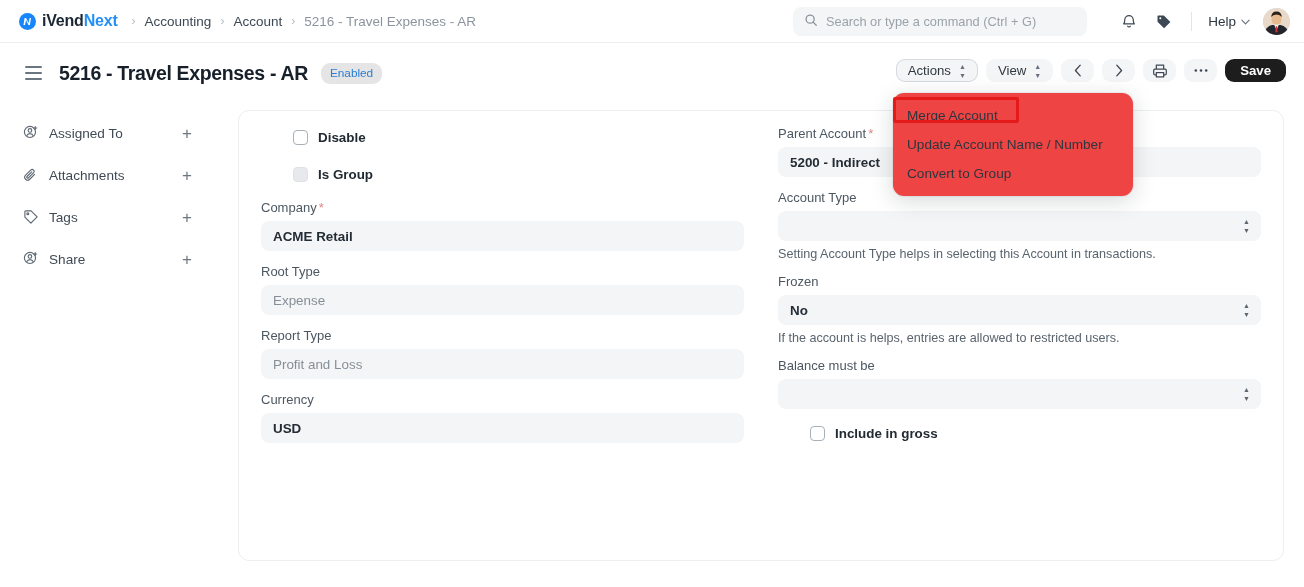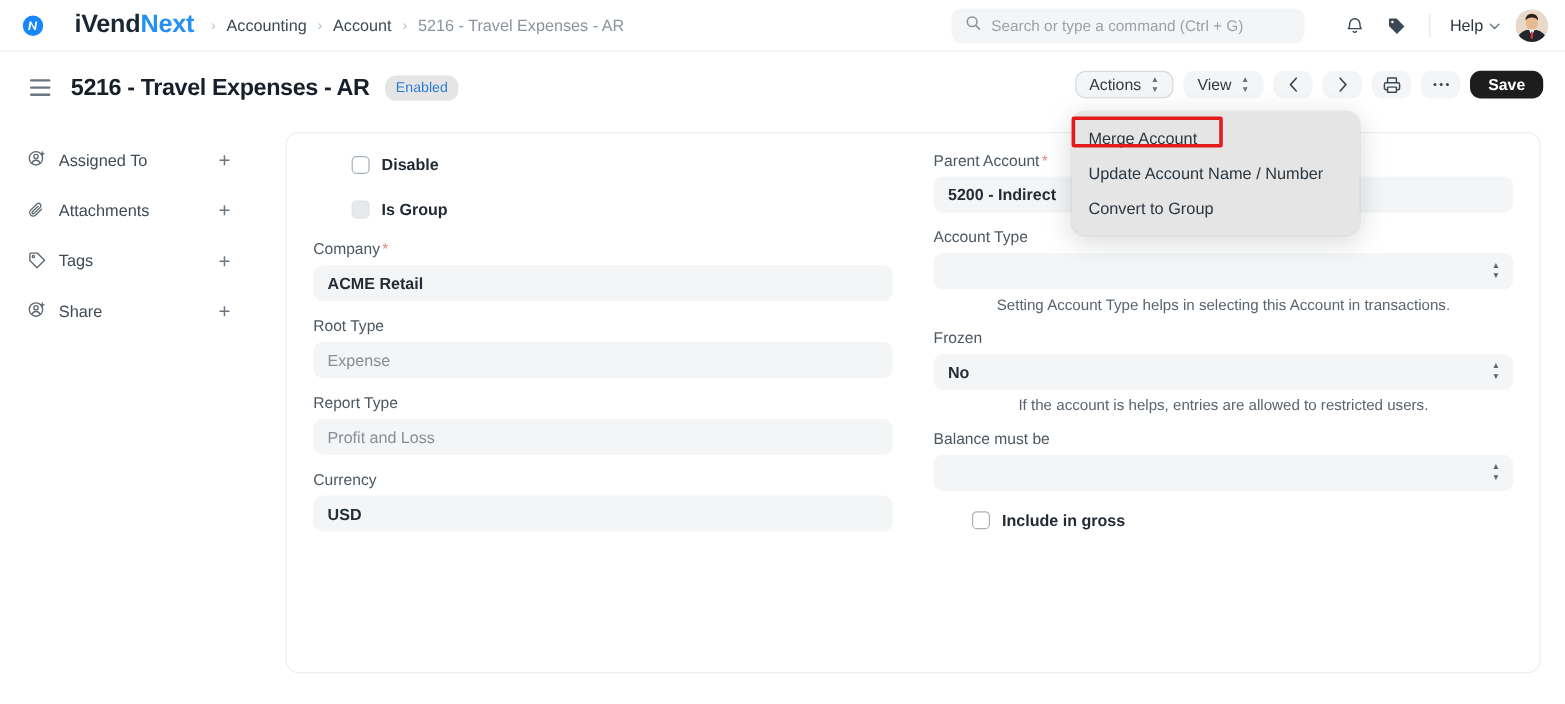--- a/index.html
+++ b/index.html
@@ -17,21 +17,21 @@
     background: #ffffff;
     border-bottom: 1px solid #eceef1;
     display: flex; align-items: center;
   }
   .brand { display: flex; align-items: center; margin-left: 19px; gap: 6px; }
   .brand-mark {
     width: 17px; height: 17px; border-radius: 50%;
     background: #1786fb; position: relative; flex: none;
   }
   .brand-mark svg { position: absolute; top: 2px; left: 2px; }
-  .brand-text { font-size: 21px; font-weight: 700; letter-spacing: -.2px; margin-left: 20px; }
+  .brand-text { font-size: 16px; font-weight: 700; letter-spacing: -.2px; }
   .brand-text .dark { color: #1b2733; }
   .brand-text .blue { color: #2490f5; }
 
   .crumbs { display: flex; align-items: center; margin-left: 14px; gap: 9px; font-size: 13.5px; }
   .crumb { color: #3c4854; }
   .crumb.muted { color: #8b949e; }
   .crumb-sep { color: #b4bcc4; font-size: 12px; }
 
   .searchbox {
     position: absolute; left: 793px; top: 7px; width: 294px; height: 29px;
@@ -81,21 +81,21 @@
   }
   .btn.square { width: 33px; padding: 0; }
   .btn.primary { background: #1d1d1d; color: #ffffff; font-weight: 700; padding: 0 15px; }
   .btn.open { background: #f4f5f6; box-shadow: 0 0 0 1px #d6dade inset; }
   .caret-ud { display: inline-flex; flex-direction: column; line-height: 0; gap: 2px; color: #68727c; }
   .caret-ud span { font-size: 7px; line-height: 7px; }
 
   
   .dropdown {
     position: absolute; left: 893px; top: 93px; width: 240px;
-    background: #e5e5e5; border-radius: 11px;
+    background: #ef4444; border-radius: 11px;
     box-shadow: 0 5px 22px rgba(20,28,38,.17), 0 0 0 1px rgba(20,28,38,.05);
     padding: 8px 0; z-index: 40; text-align: right;
   }
   .dropdown-item {
     height: 29px; display: flex; align-items: center;
     padding: 0 14px; font-size: 13.6px; color: #2d363e; cursor: pointer;
   }
   .annot-box {
     position: absolute; left: 893px; top: 97px; width: 126px; height: 26px;
     border: 3px solid #e51b1b; border-radius: 2px; z-index: 50; pointer-events: none;
@@ -128,21 +128,21 @@
     display: flex; align-items: center; padding: 0 12px;
     font-size: 13.4px; position: relative; text-align: center;
   }
   .control.value { color: #242d36; font-weight: 700; }
   .control.readonly { color: #868f98; }
   .control.select .arrows {
     position: absolute; right: 11px; display: inline-flex; flex-direction: column;
     line-height: 0; gap: 2px; color: #5c666f;
   }
   .control.select .arrows span { font-size: 7px; line-height: 7px; }
-  .hint { font-size: 12.6px; color: #5a646e; margin-top: 6px; text-align: center; }
+  .hint { font-size: 12.6px; color: #5a646e; margin-top: 6px; }
 
   .check-row { display: flex; align-items: center; margin-bottom: 15px; height: 22px; margin-left: 32px; }
   .check-row.gap-top { margin-top: 2px; text-align: center; }
   .cbox {
     width: 15px; height: 15px; border-radius: 4px;
     border: 1.6px solid #a8b0b8; background: #ffffff; margin-right: 10px; cursor: pointer;
   }
   .cbox.disabled { background: #e7e9ec; border-color: #dfe2e6; }
   .check-label { font-size: 13.4px; font-weight: 700; color: #222b33; }
 </style>

